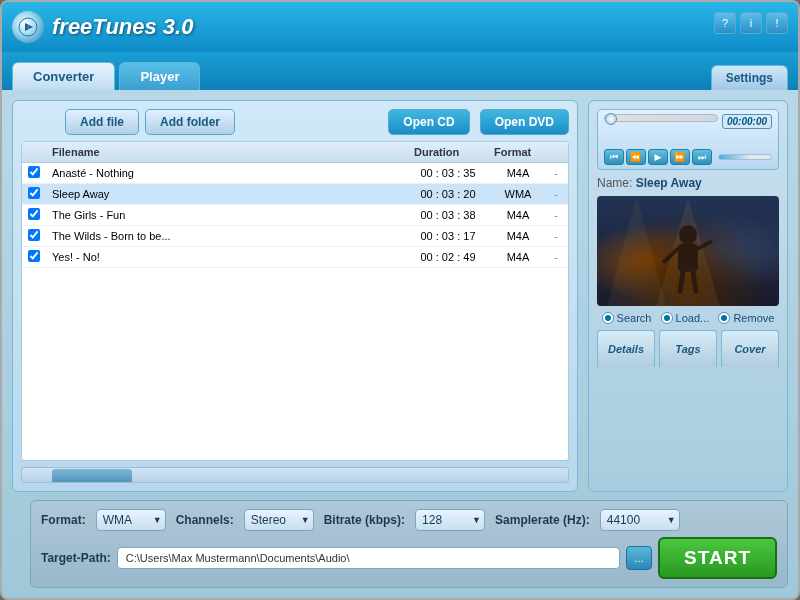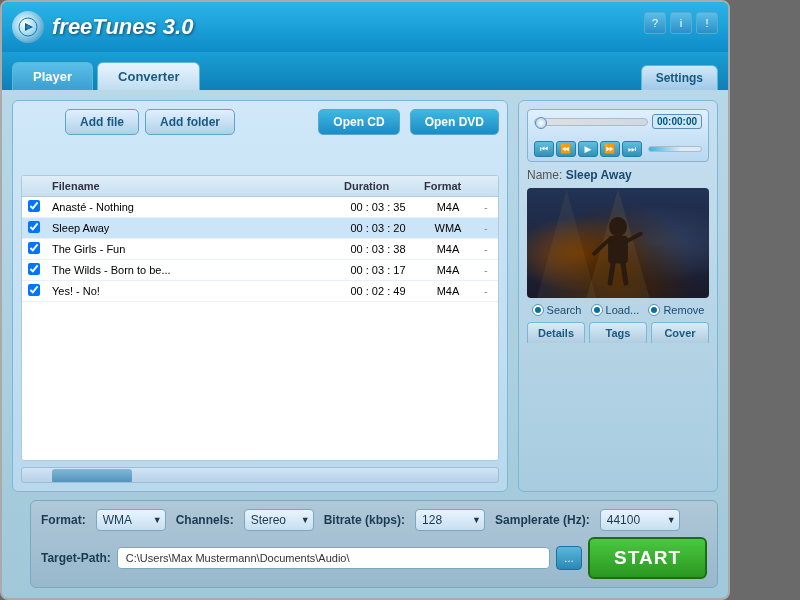--- a/index.html
+++ b/index.html
@@ -6,21 +6,21 @@
     body {
       width: 800px;
       height: 600px;
       overflow: hidden;
       font-family: Arial, sans-serif;
       font-size: 12px;
       background: #6a6a6a;
     }
 
     .window {
-      width: 730px;
+      width: 800px;
       height: 600px;
       background: linear-gradient(180deg, #1a9fd4 0%, #0e7ab0 30%, #5a9ab5 60%, #7ab0c0 100%);
       border: 2px solid #aaa;
       border-radius: 8px;
       overflow: hidden;
       display: flex;
       flex-direction: column;
     }
 
     
@@ -173,21 +173,20 @@
     }
     .btn-open:last-child { margin-left: 4px; }
 
     
     .file-table-wrap {
       flex: 1;
       overflow: auto;
       background: white;
       border: 1px solid #aaccdd;
       border-radius: 3px;
-      margin-top: 34px;
     }
     .file-table {
       width: 100%;
       border-collapse: collapse;
     }
     .file-table th {
       background: linear-gradient(180deg, #e0eef8 0%, #c8dff0 100%);
       padding: 4px 6px;
       text-align: left;
       font-size: 11px;
@@ -242,23 +241,24 @@
 
     
     .player-controls {
       background: linear-gradient(180deg, #e0f0ff 0%, #b8d8f0 100%);
       border: 1px solid #7ab8d8;
       border-radius: 4px;
       padding: 4px 6px;
     }
     .progress-bar-wrap {
       display: flex;
-      align-items: center;
+      align-items: flex-start;
       gap: 4px;
-      margin-bottom: 12px;
+      margin-bottom: 20px;
+      font-style: italic;
     }
     .progress-bar {
       flex: 1;
       height: 8px;
       background: linear-gradient(90deg, #e0e0e0 0%, #d0d8e0 100%);
       border-radius: 4px;
       border: 1px solid #aabbcc;
       position: relative;
     }
     .progress-knob {
@@ -358,30 +358,31 @@
       background: #0070a8;
       border-radius: 50%;
     }
 
     .details-tabs {
       display: flex;
       gap: 4px;
     }
     .detail-tab {
       flex: 1;
-      padding: 4px 2px;
+      padding: 12px 2px;
       text-align: center;
       border-radius: 4px 4px 0 0;
       border: 1px solid #7ab8d8;
       border-bottom: none;
       font-size: 11px;
       font-weight: bold;
       cursor: pointer;
       background: linear-gradient(180deg, #d8ecf8 0%, #b0ccdf 100%);
       color: #1a5a80;
+      font-style: italic;
     }
 
     
     .bottom-controls {
       background: linear-gradient(180deg, #b0c8d8 0%, #98b8cc 100%);
       border: 1px solid #7aa8c0;
       border-radius: 6px;
       padding: 8px 10px;
       display: flex;
       flex-direction: column;
@@ -481,22 +482,22 @@
       <span class="title-text">freeTunes 3.0</span>
     </div>
     <div class="title-buttons">
       <div class="title-btn">?</div>
       <div class="title-btn">i</div>
       <div class="title-btn">!</div>
     </div>
   </div>
 
   <div class="tab-bar">
+    <div class="tab active">Converter</div>
     <div class="tab inactive">Player</div>
-    <div class="tab active">Converter</div>
     <div class="settings-btn">Settings</div>
   </div>
 
   <div class="main-content">
 
     <div class="top-section">
 
       <div class="file-panel">
         <div class="file-toolbar">
           <button class="btn-add">Add file</button>

